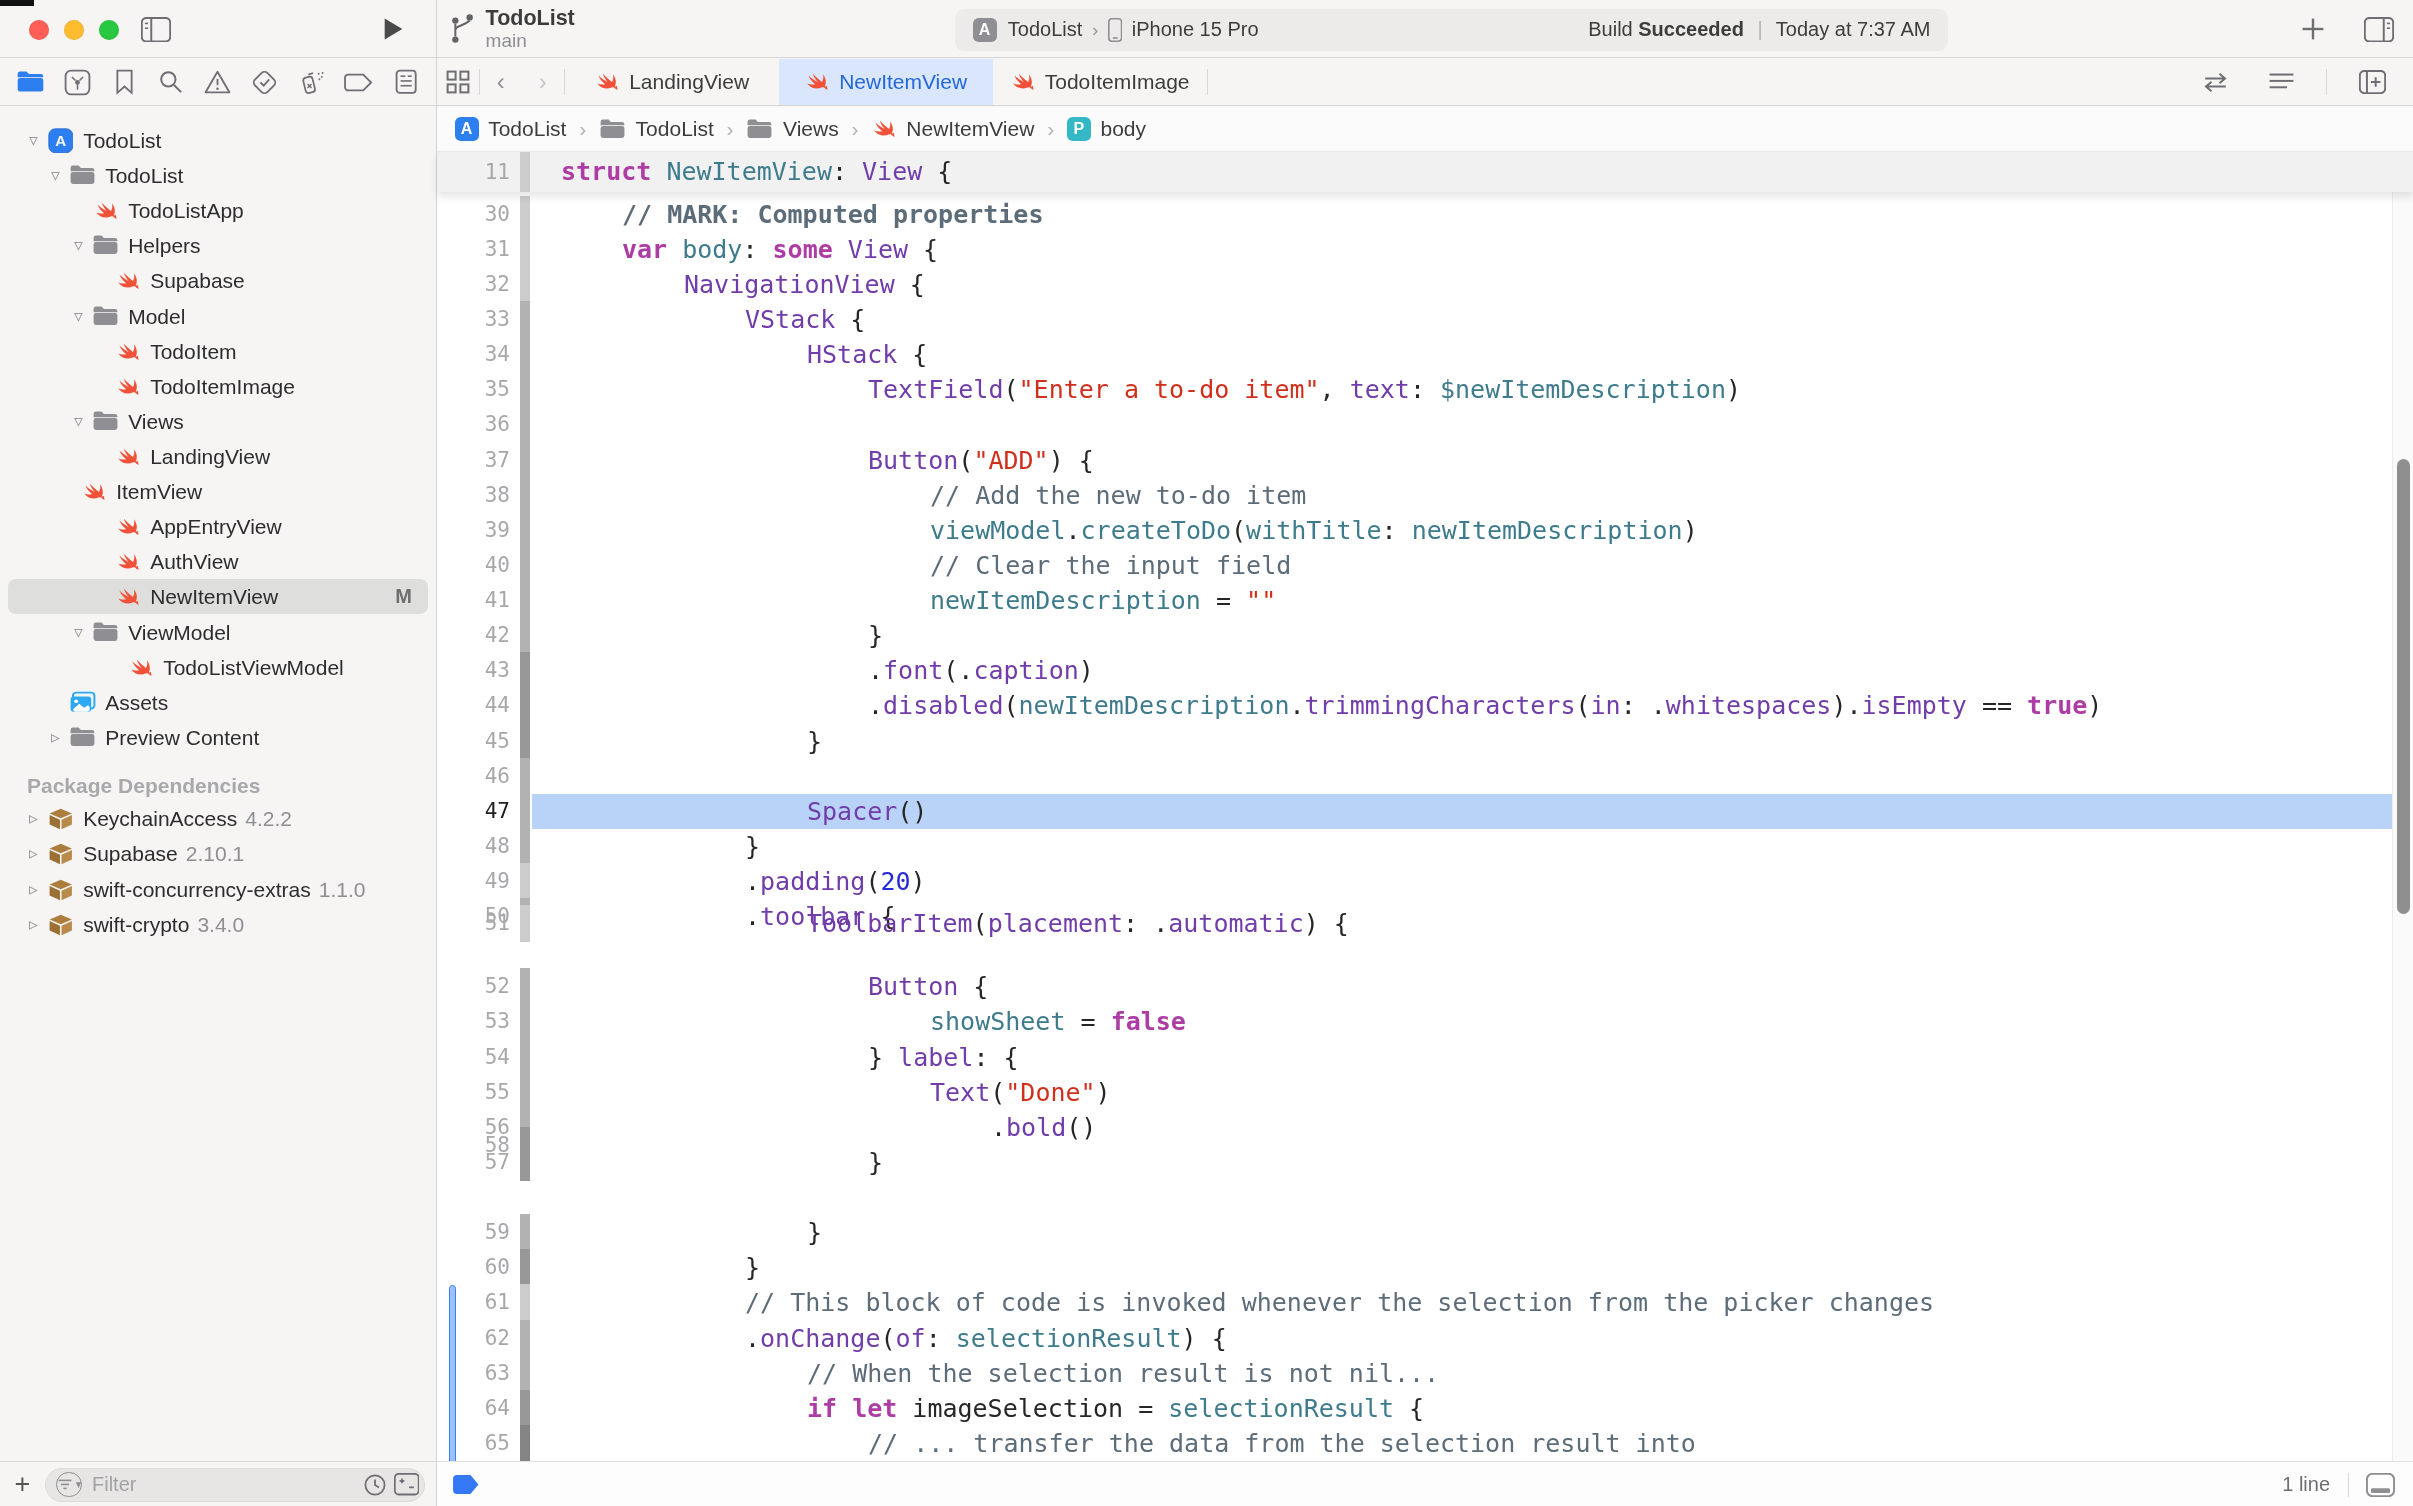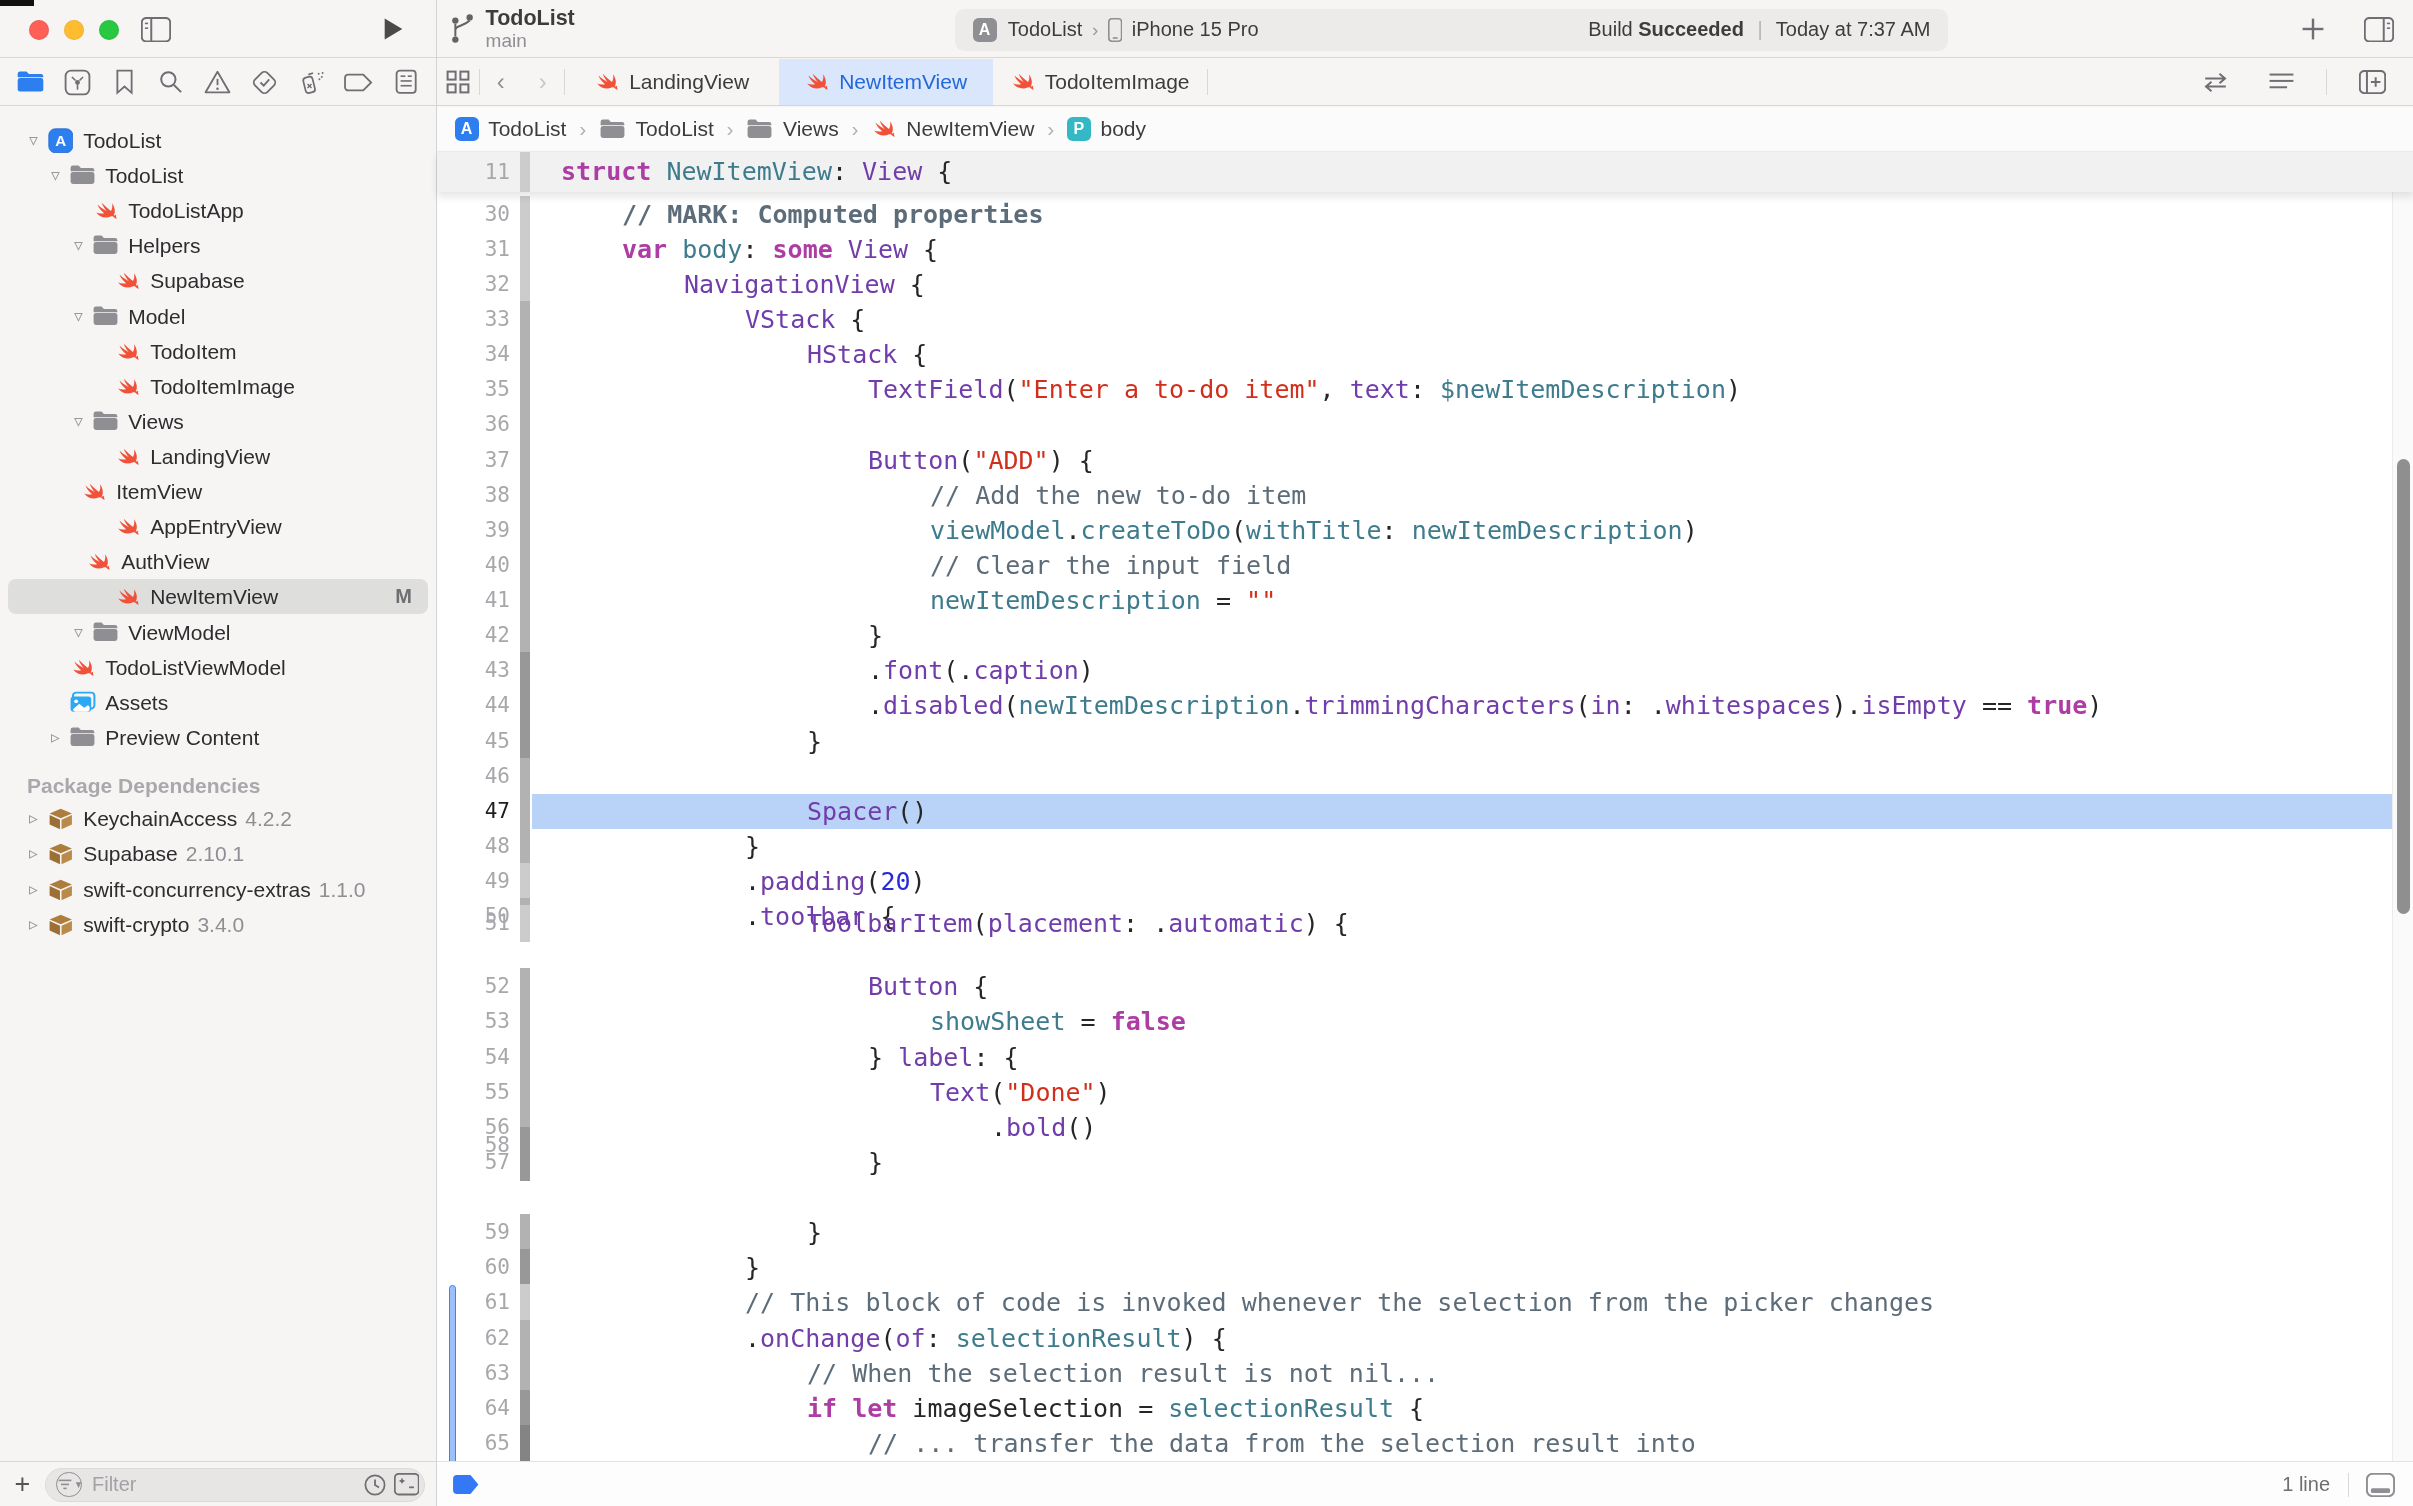--- a/index.html
+++ b/index.html
@@ -445,21 +445,21 @@
     </div>
     <div class="tree-row" style="top: 402px; padding-left: 91px;">
       <span class="chev"></span>
       <span class="tree-ic">
         <svg width="25.5" height="24" viewBox="0 0 32 30">
           <path d="M26 21c2.5-4.6 1.6-10.6-2.2-15.6.9 3.5.4 7.1-1.2 9.7C19.2 12.3 14.7 8.6 11 4.6c1.1 3.6 3.5 7.5 6.3 10.6C13.6 13 9 10 5.6 6.8c.9 3 4.1 7.5 8.4 10.9-3 1-6.9.6-10-.9 2.6 3.9 7.4 6.3 12.3 6.3 2 0 4-.4 5.7-1.2 1.6-.7 3.6-.3 4.6 1.4.8 1.3 2.2 1.5 3.4 1-1.2-1.3-1.4-2.8-.9-4.3.3-.9-2.7 1.6-3.1 1z" fill="#f05138"></path>
         </svg>
       </span>
       <span>AppEntryView</span>
     </div>
-    <div class="tree-row" style="top: 437px; padding-left: 62px;">
+    <div class="tree-row" style="top: 437px; padding-left: 91px;">
       <span class="chev"></span>
       <span class="tree-ic">
         <svg width="25.5" height="24" viewBox="0 0 32 30">
           <path d="M26 21c2.5-4.6 1.6-10.6-2.2-15.6.9 3.5.4 7.1-1.2 9.7C19.2 12.3 14.7 8.6 11 4.6c1.1 3.6 3.5 7.5 6.3 10.6C13.6 13 9 10 5.6 6.8c.9 3 4.1 7.5 8.4 10.9-3 1-6.9.6-10-.9 2.6 3.9 7.4 6.3 12.3 6.3 2 0 4-.4 5.7-1.2 1.6-.7 3.6-.3 4.6 1.4.8 1.3 2.2 1.5 3.4 1-1.2-1.3-1.4-2.8-.9-4.3.3-.9-2.7 1.6-3.1 1z" fill="#f05138"></path>
         </svg>
       </span>
       <span>AuthView</span>
     </div>
     <div class="tree-sel" style="top: 472px;"></div>
     <div class="tree-row" style="top: 472px; padding-left: 91px;">
@@ -475,21 +475,21 @@
     <div class="tree-row" style="top: 508px; padding-left: 69px;">
       <span class="chev">▿</span>
       <span class="tree-ic">
         <svg width="27" height="22.3" viewBox="0 0 34 28">
           <path d="M2 5 a3 3 0 0 1 3-3 H12 l3 3 H29 a3 3 0 0 1 3 3 V9 H2 Z" fill="#8e8e93"></path>
           <rect x="2" y="10" width="30" height="15" rx="3" fill="#8e8e93"></rect>
         </svg>
       </span>
       <span>ViewModel</span>
     </div>
-    <div class="tree-row" style="top: 543px; padding-left: 46px;">
+    <div class="tree-row" style="top: 543px; padding-left: 104px;">
       <span class="chev"></span>
       <span class="tree-ic">
         <svg width="25.5" height="24" viewBox="0 0 32 30">
           <path d="M26 21c2.5-4.6 1.6-10.6-2.2-15.6.9 3.5.4 7.1-1.2 9.7C19.2 12.3 14.7 8.6 11 4.6c1.1 3.6 3.5 7.5 6.3 10.6C13.6 13 9 10 5.6 6.8c.9 3 4.1 7.5 8.4 10.9-3 1-6.9.6-10-.9 2.6 3.9 7.4 6.3 12.3 6.3 2 0 4-.4 5.7-1.2 1.6-.7 3.6-.3 4.6 1.4.8 1.3 2.2 1.5 3.4 1-1.2-1.3-1.4-2.8-.9-4.3.3-.9-2.7 1.6-3.1 1z" fill="#f05138"></path>
         </svg>
       </span>
       <span>TodoListViewModel</span>
     </div>
     <div class="tree-row" style="top: 578px; padding-left: 46px;">
       <span class="chev"></span>

